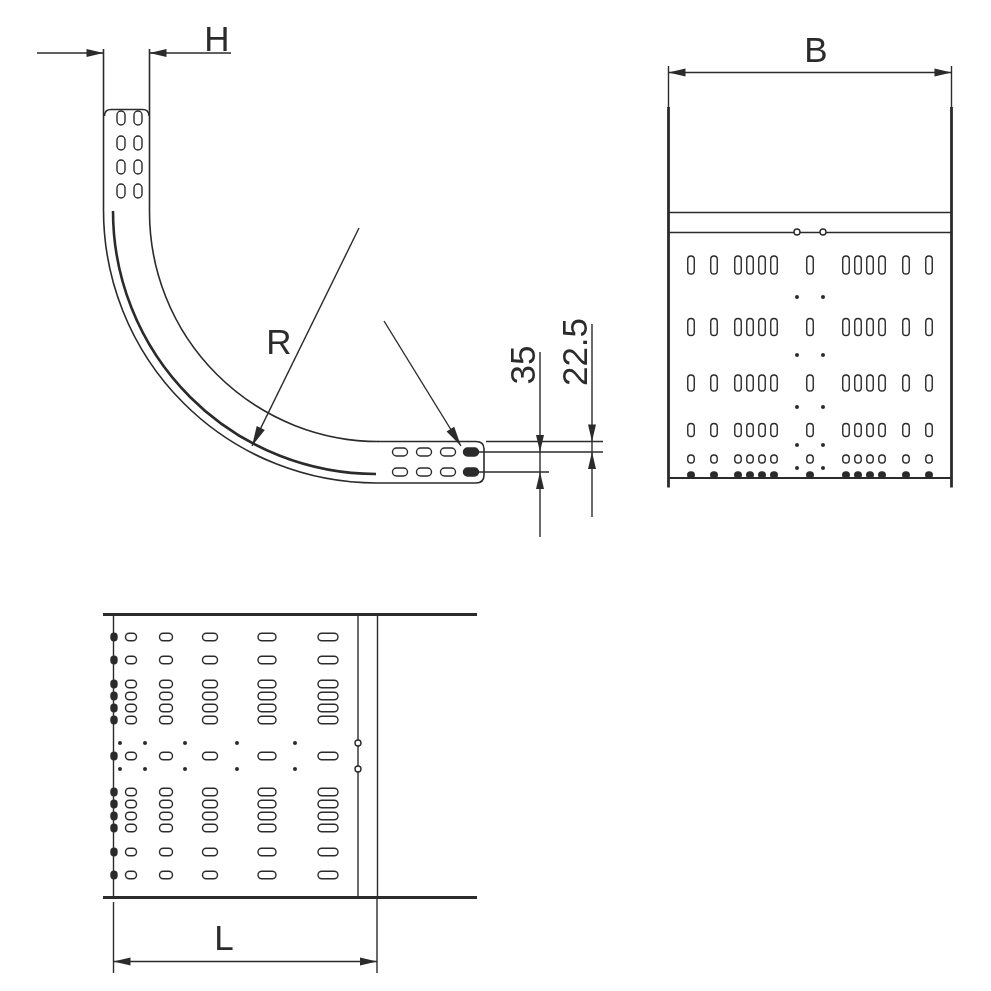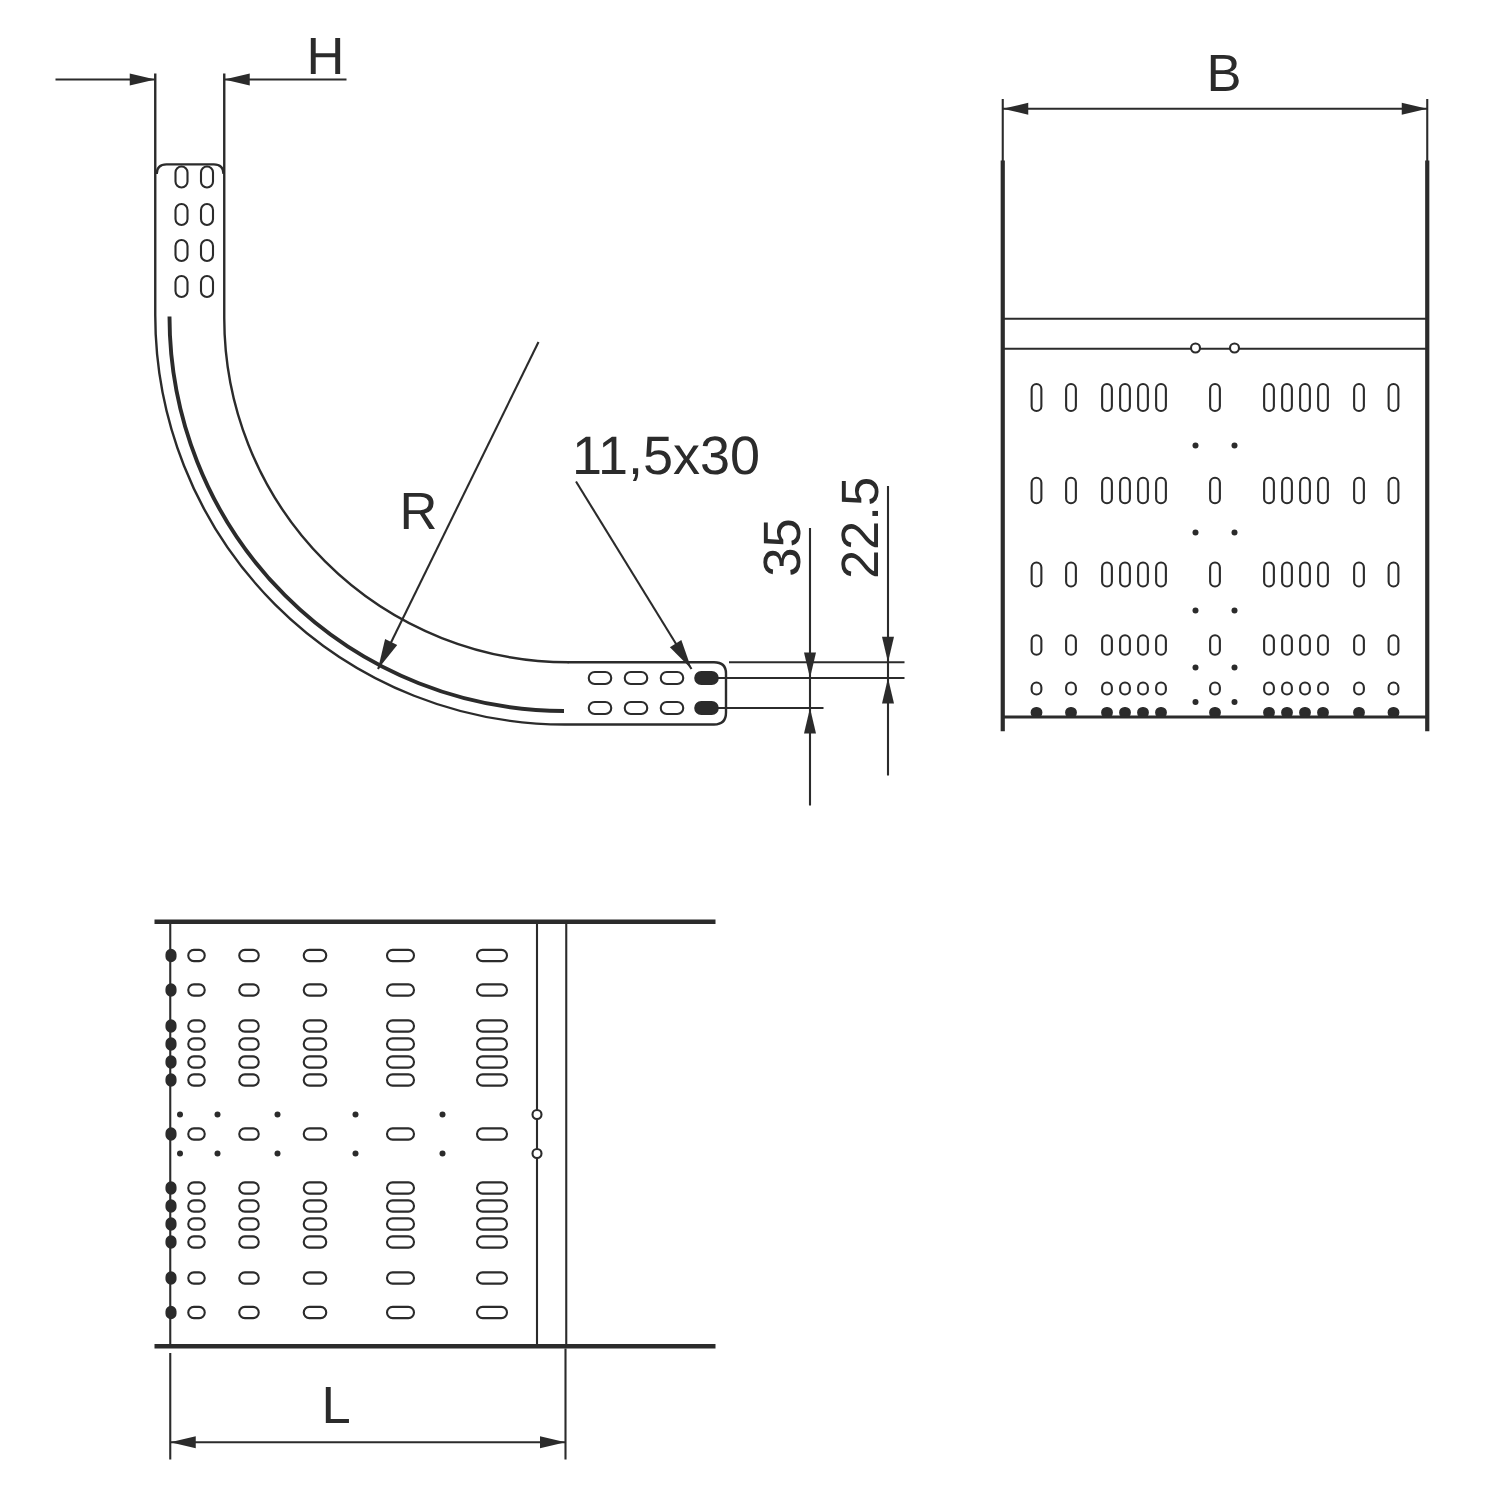--- a/index.html
+++ b/index.html
@@ -258,17 +258,16 @@
         <line x1="377" y1="899" x2="377" y2="973" stroke="#2b2b2b" stroke-width="1.4"></line>
         <line x1="113.5" y1="961.5" x2="377" y2="961.5" stroke="#2b2b2b" stroke-width="1.4"></line>
         <polygon points="113.5,961.5 130.5,957.5 130.5,965.5" fill="#2b2b2b"></polygon>
         <polygon points="377,961.5 360,965.5 360,957.5" fill="#2b2b2b"></polygon>
       </g>
     </svg>
 
   <div class="lbl" id="lbl-h" style="left:217px;top:38px;">H</div>
   <div class="lbl" id="lbl-b" style="left:816px;top:49px;">B</div>
   <div class="lbl" id="lbl-r" style="left:279px;top:341px;">R</div>
-  <div class="lbl" id="lbl-slot" style="left:444px;top:304px;font-size:36px;">11,5x30</div>
   <div class="lbl rot" id="lbl-35" style="left:522px;top:365px;">35</div>
   <div class="lbl rot" id="lbl-225" style="left:574px;top:352px;">22.5</div>
   <div class="lbl" id="lbl-l" style="left:224px;top:937px;">L</div>
 </div>
 
 </body></html>

